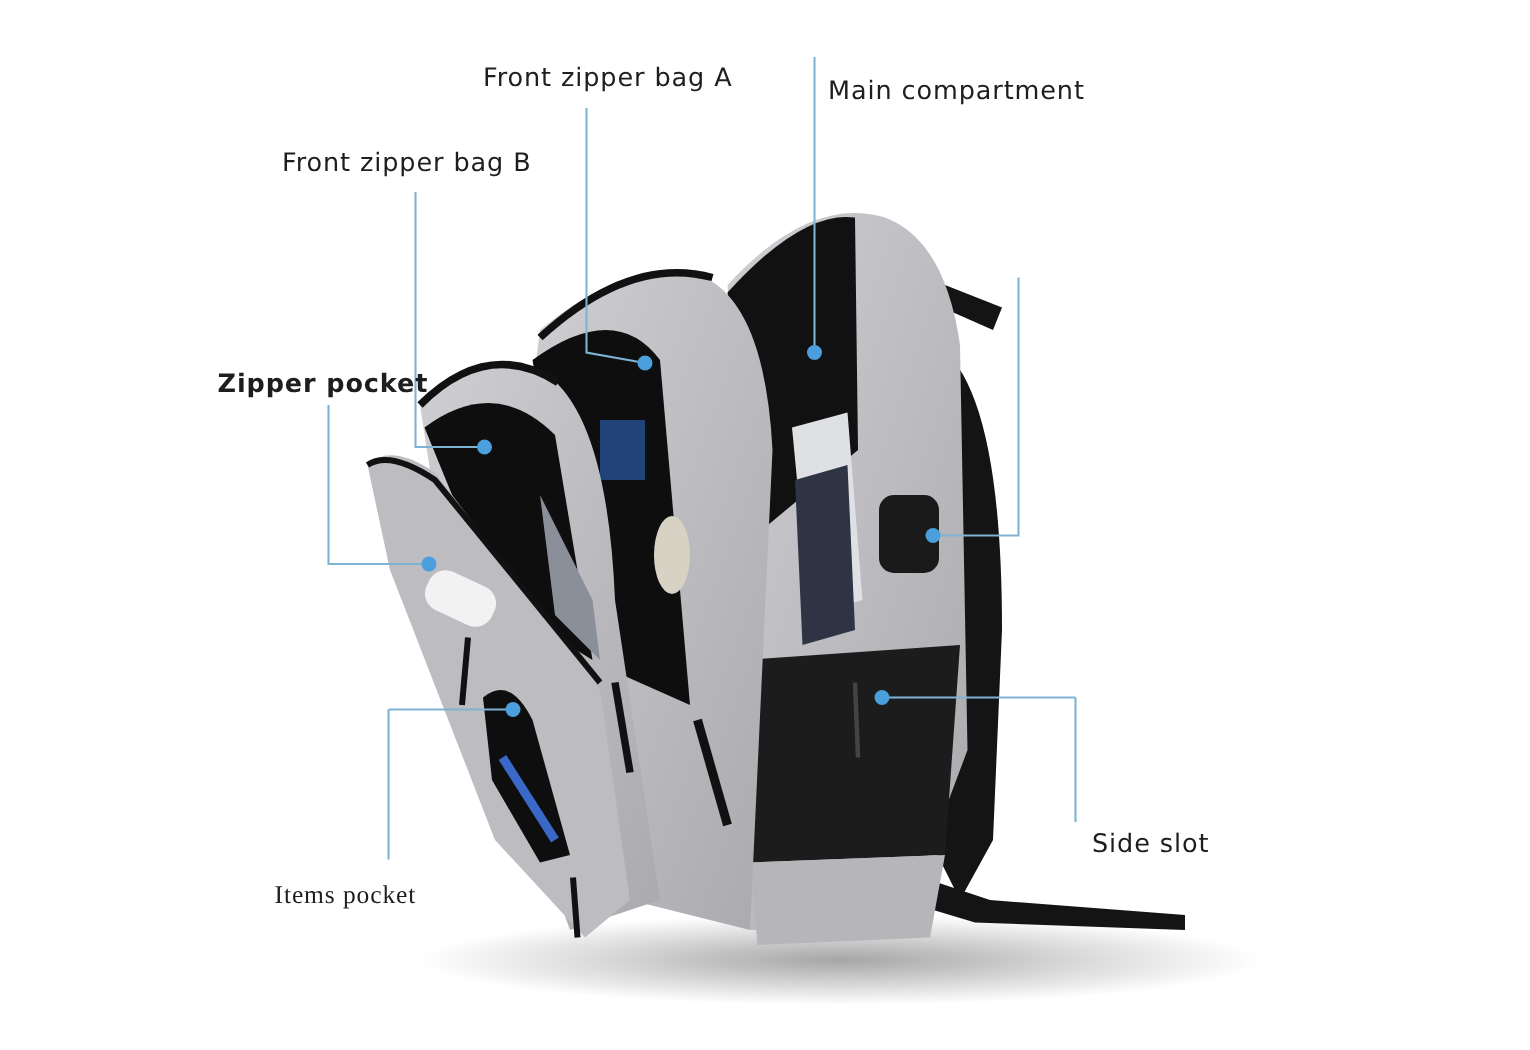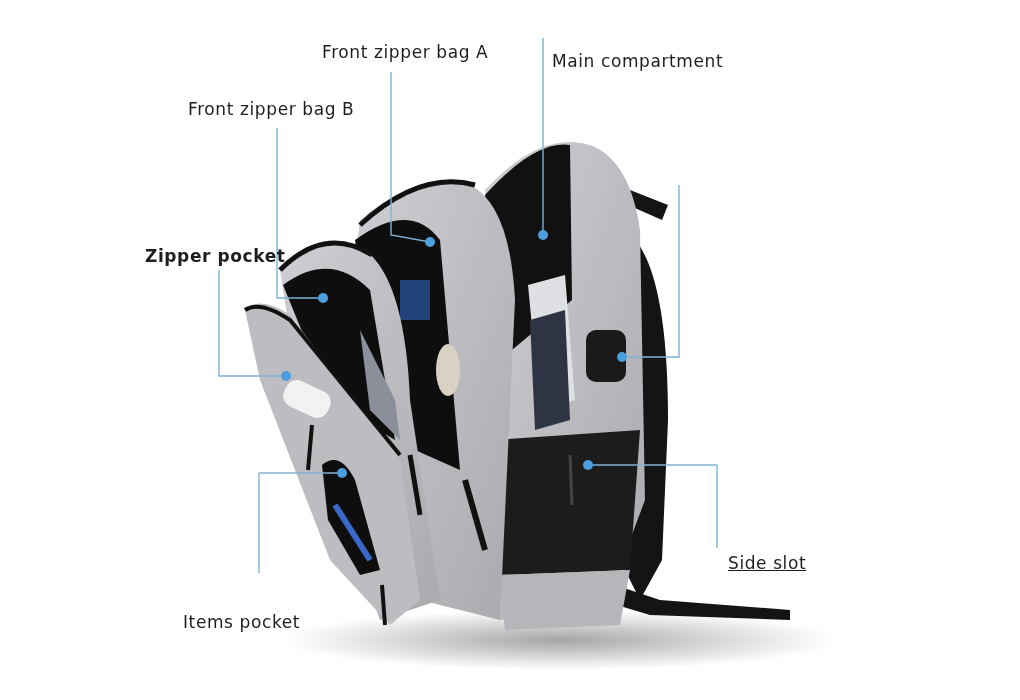--- a/index.html
+++ b/index.html
@@ -87,15 +87,15 @@
       <circle cx="286" cy="376" r="5"></circle>
       <circle cx="588" cy="465" r="5"></circle>
       <circle cx="342" cy="473" r="5"></circle>
     </g>
   </svg>
 
   <div class="label" style="left:322px; top:42px;">Front zipper bag A</div>
   <div class="label" style="left:552px; top:51px;">Main compartment</div>
   <div class="label" style="left:188px; top:99px;">Front zipper bag B</div>
   <div class="label" style="left:145px; top:246px;font-weight:bold;">Zipper pocket</div>
-  <div class="label" style="left:728px; top:553px;text-decoration:underline;">Side slot</div>
-  <div class="label" style="left:183px; top:612px;">Items pocket</div>
+  <div class="label" style="left:728px; top:553px;">Side slot</div>
+  <div class="label" style="left:183px; top:587px;font-family:Liberation Serif, serif;">Items pocket</div>
 </div>
 
 </body></html>

